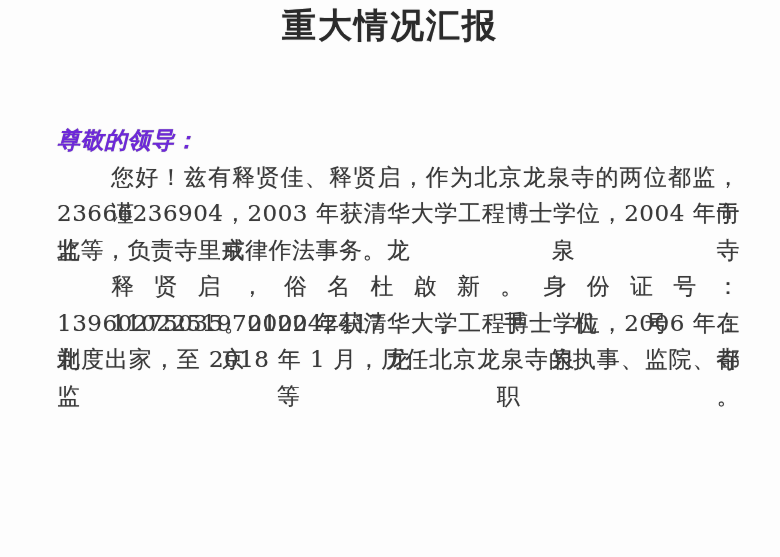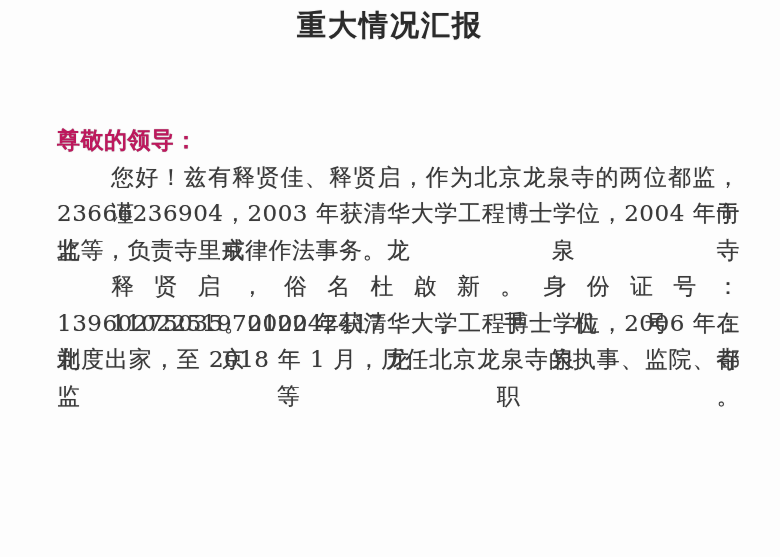--- a/index.html
+++ b/index.html
@@ -13,21 +13,21 @@
     height: 557px;
     overflow: hidden;
     background: #fdfdfd;
     font-family: "DejaVu Serif", "Liberation Serif", serif;
     color: #3a3a3a;
   }
   .doc-title {
     margin: 0;
     padding-top: 3px;
     text-align: center;
-    font-size: 29px;
+    font-size: 34px;
     line-height: 45px;
     font-weight: 700;
     letter-spacing: 2px;
     color: #2b2b2b;
     text-shadow: 0 0 1px rgba(40,40,40,0.45);
   }
   .content {
     margin-top: 74px;
     padding-left: 57px;
     padding-right: 40px;
@@ -35,22 +35,23 @@
   .line {
     font-size: 23px;
     line-height: 36.5px;
     height: 36.5px;
     white-space: nowrap;
     letter-spacing: 0.5px;
     text-shadow: 0 0 0.7px rgba(60,60,60,0.5);
   }
   .salutation {
     font-weight: 700;
-    color: #be185d;
+    color: #6d28d9;
     text-shadow: 0 0 1px rgba(40,40,40,0.5);
+    font-style: italic;
   }
   .indent {
     padding-left: 54px;
   }
   .justify {
     white-space: normal;
     text-align: justify;
     text-align-last: justify;
     text-justify: inter-character;
   }

